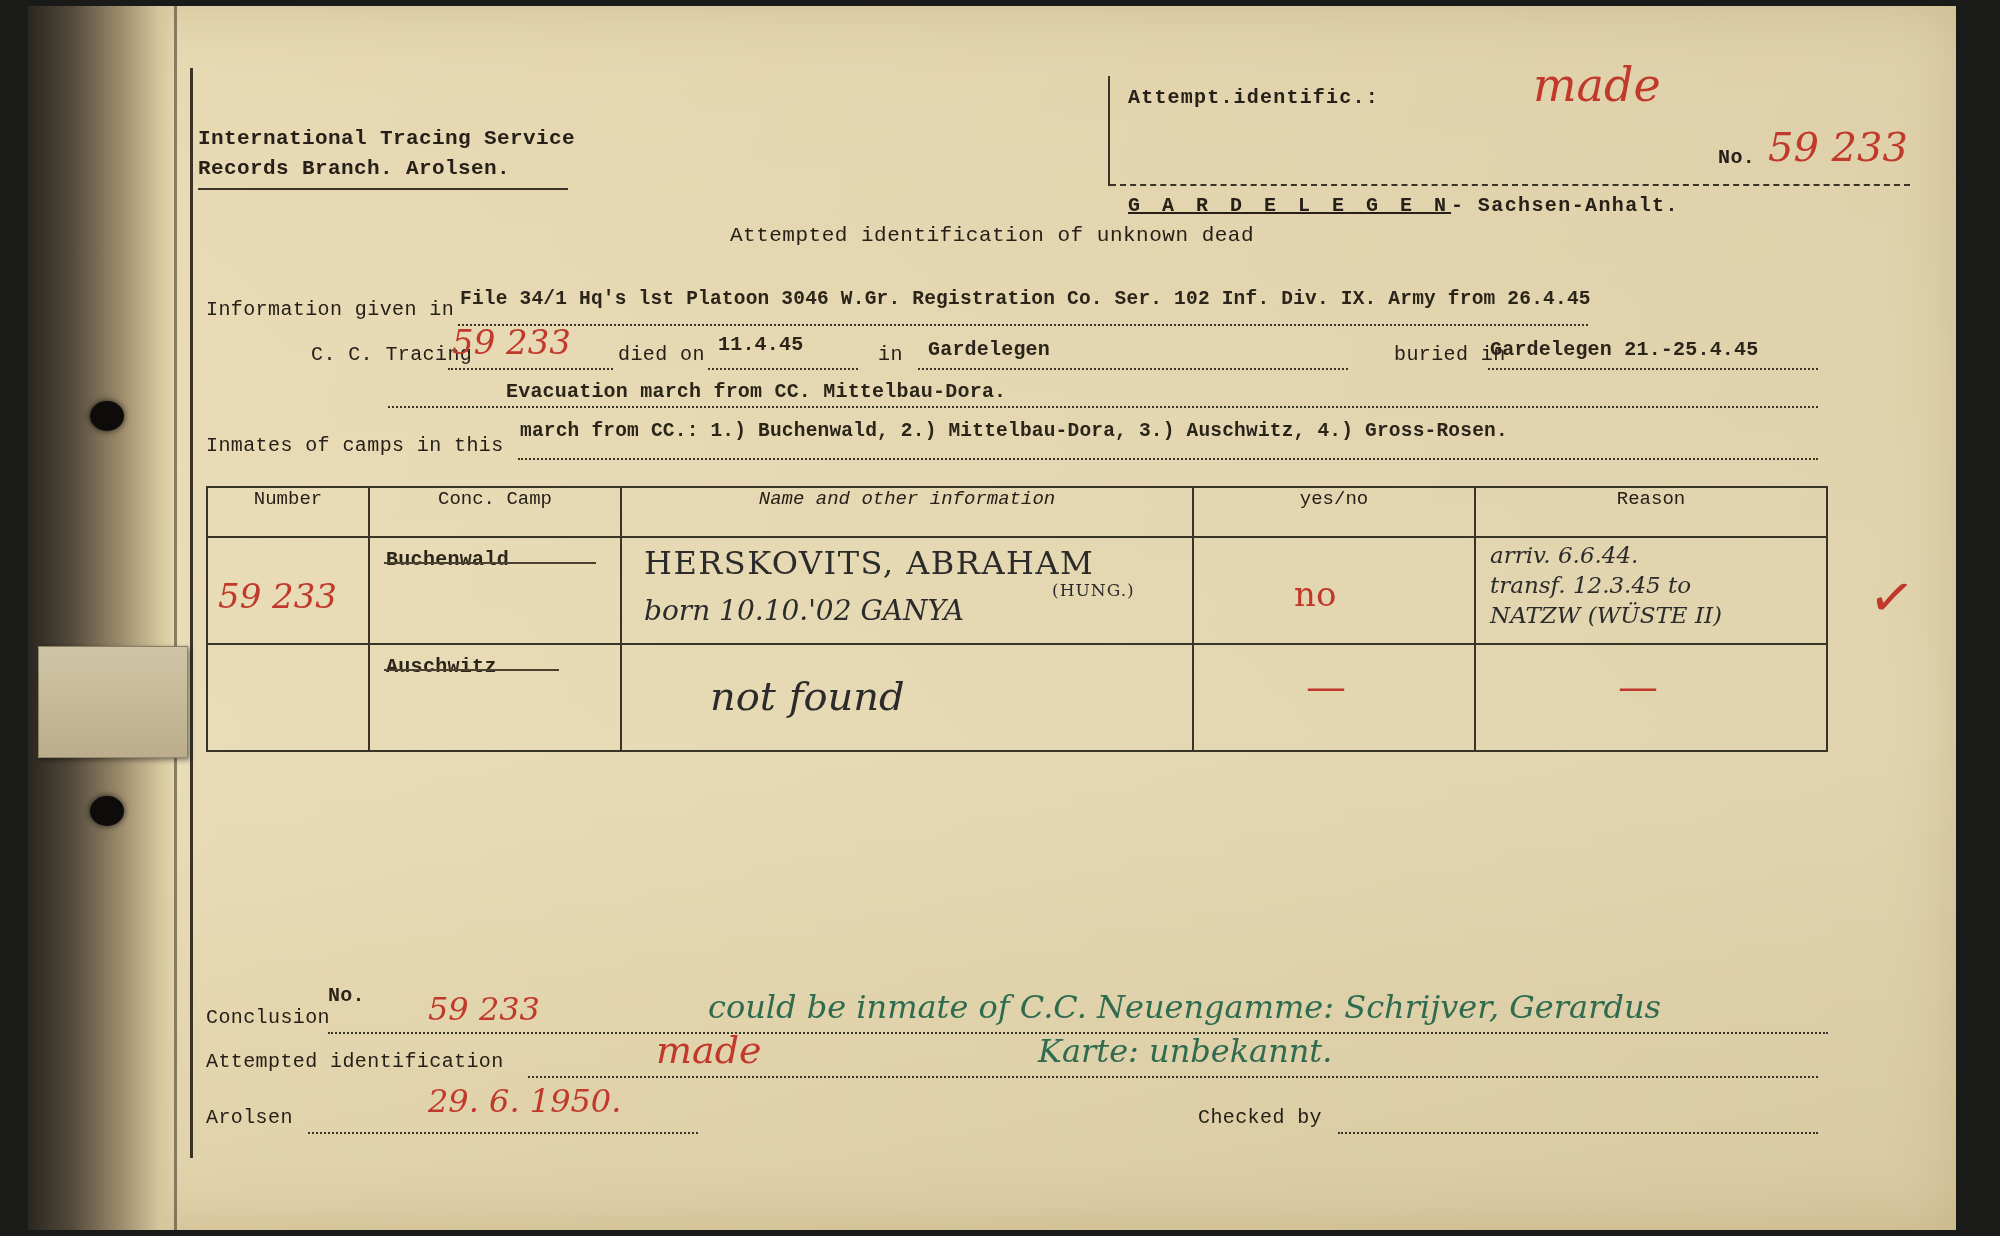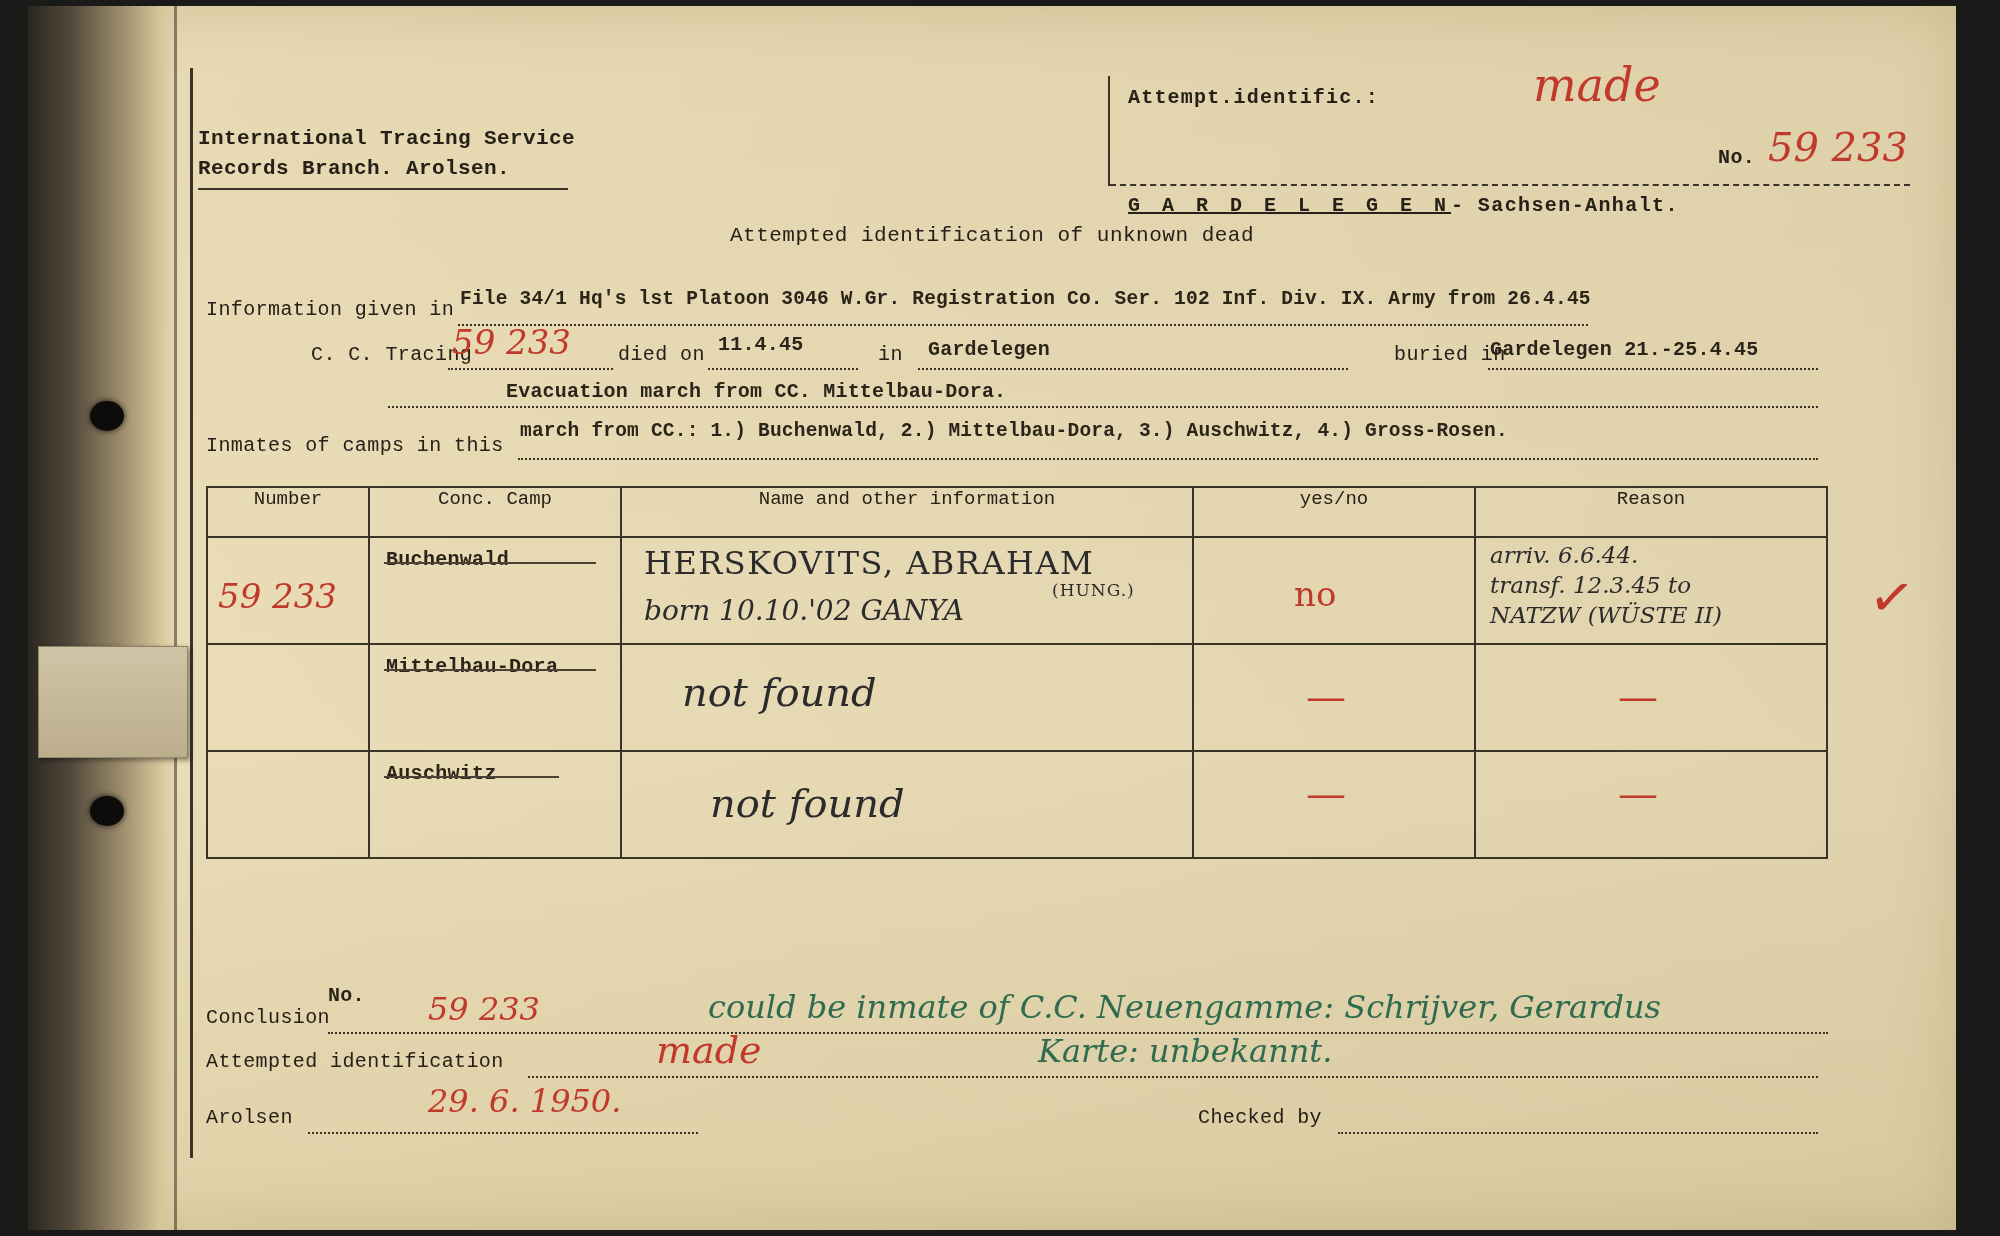--- a/index.html
+++ b/index.html
@@ -172,21 +172,21 @@
   table.grid th {
     height: 48px;
     font-family: "Liberation Mono", monospace;
     font-size: 19px;
     font-weight: 400;
     color: #262018;
     text-align: center;
   }
   .c-num { width: 160px; }
   .c-camp { width: 250px; }
-  .c-name { width: 570px; }
+  .c-name { width: 570px; font-style: italic; }
   .c-yn { width: 280px; }
   .c-reason { width: 350px; }
   table.grid td { position: relative; height: 105px; }
   td.r1 { height: 112px; }
   .camp-typed {
     position: absolute;
     left: 16px; top: 10px;
     font-family: "Liberation Mono", monospace;
     font-size: 20px;
     font-weight: 700;
@@ -296,36 +296,20 @@
           <td class="r1">
             <div class="hand hand-red" style="left:100px; top:36px; font-size:34px; font-style:normal;">no</div>
           </td>
           <td class="r1">
             <div class="hand hand-dark" style="left:14px; top:4px; font-size:23px;">arriv. 6.6.44.</div>
             <div class="hand hand-dark" style="left:14px; top:34px; font-size:23px;">transf. 12.3.45 to</div>
             <div class="hand hand-dark" style="left:14px; top:64px; font-size:23px;">NATZW (WÜSTE II)</div>
           </td>
         </tr>
 
-        <tr>
-          <td></td>
-          <td>
-            <div class="camp-typed">Mittelbau-Dora</div>
-            <div class="strike-through" style="top:24px; width:212px;"></div>
-          </td>
-          <td>
-            <div class="hand hand-dark" style="left:60px; top:24px; font-size:40px;">not found</div>
-          </td>
-          <td>
-            <div class="hand hand-red" style="left:112px; top:28px; font-size:40px; font-style:normal;">—</div>
-          </td>
-          <td>
-            <div class="hand hand-red" style="left:142px; top:28px; font-size:40px; font-style:normal;">—</div>
-          </td>
-        </tr>
 
         <tr>
           <td></td>
           <td>
             <div class="camp-typed">Auschwitz</div>
             <div class="strike-through" style="top:24px; width:175px;"></div>
           </td>
           <td>
             <div class="hand hand-dark" style="left:88px; top:28px; font-size:40px;">not found</div>
           </td>

